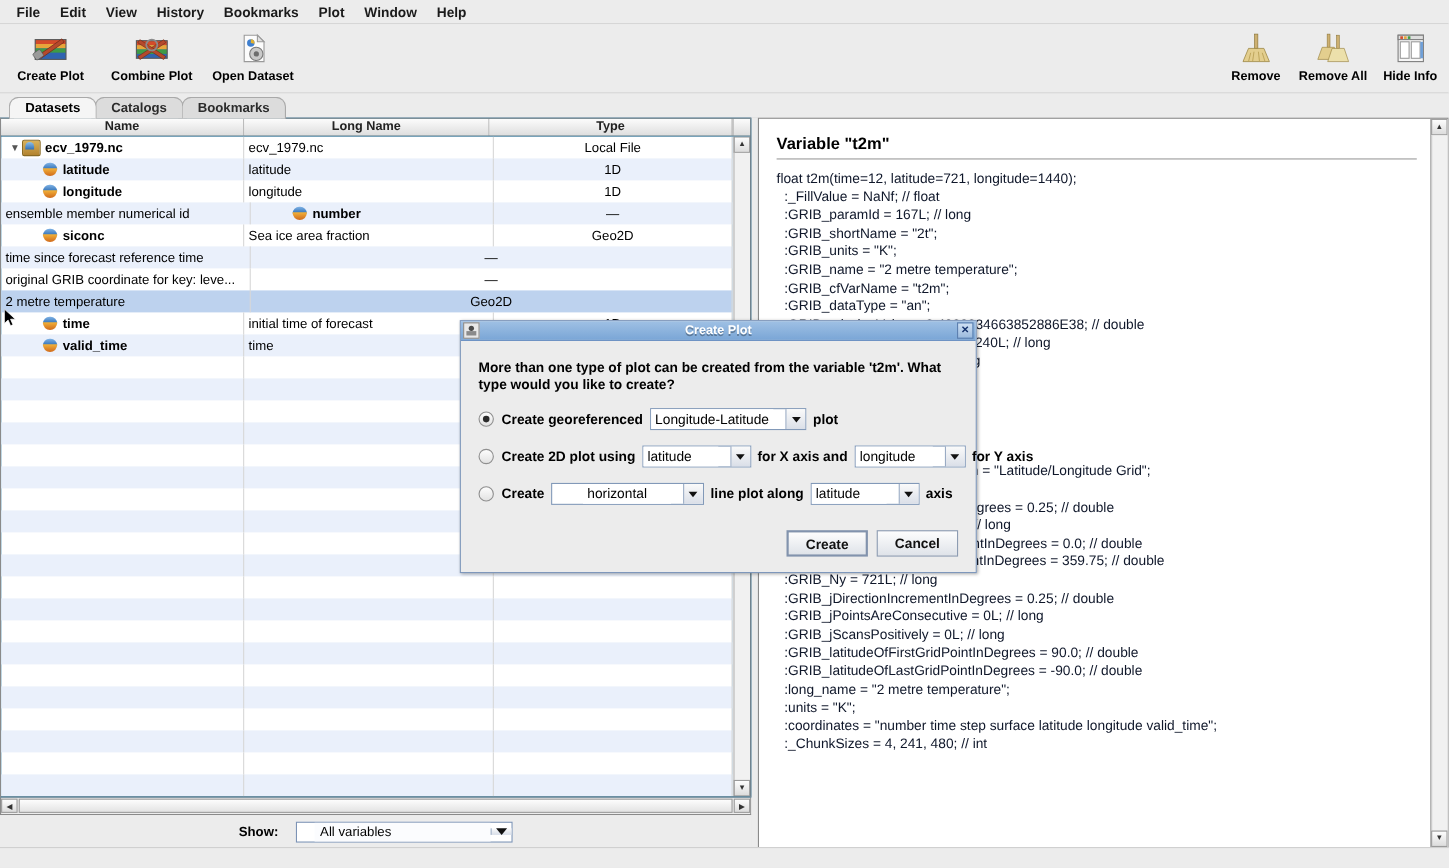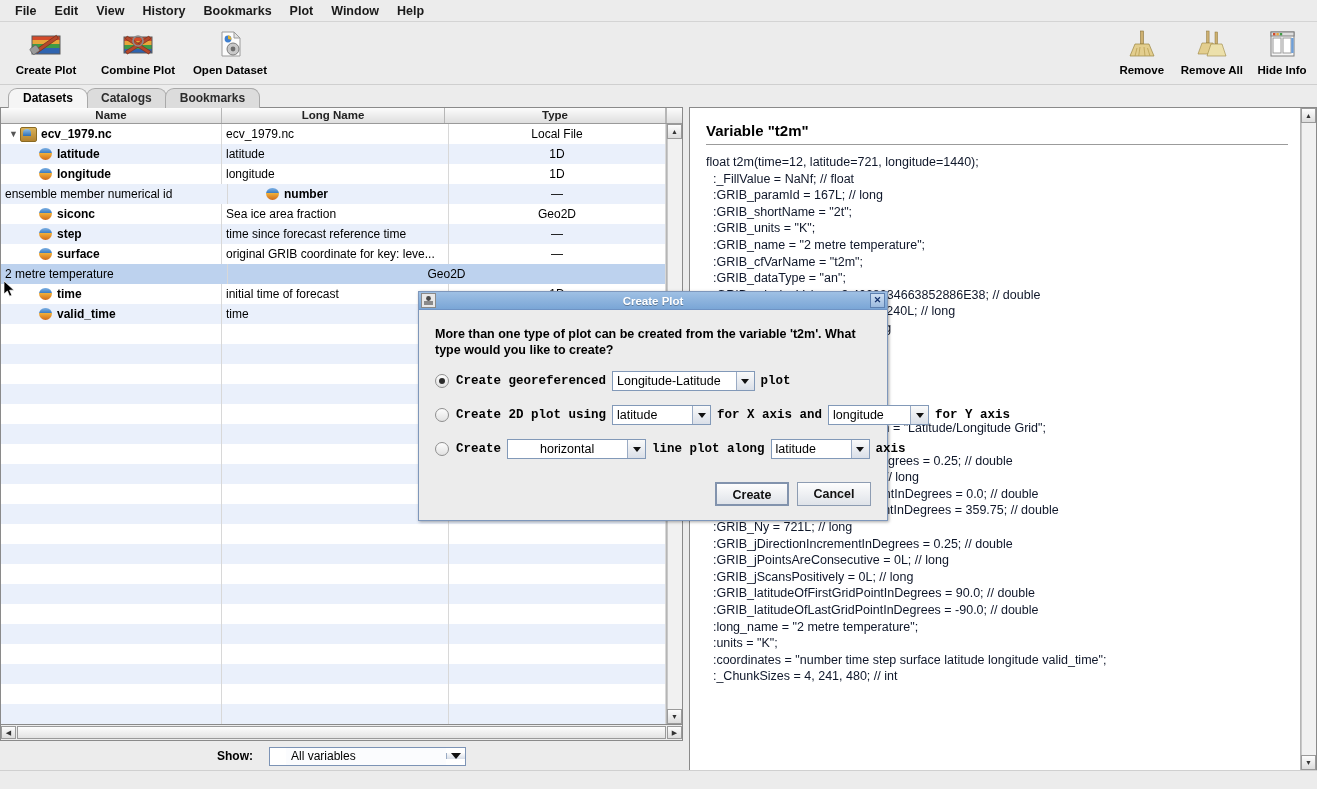--- a/index.html
+++ b/index.html
@@ -218,21 +218,21 @@
   .dlg-row{display:flex;align-items:center;margin-bottom:14px;font-size:12.5px;font-weight:bold;}
   .radio{
     width:12px;height:12px;border-radius:50%;
     background:linear-gradient(#fdfdfd,#e2e2e2);border:1px solid #8f8f8f;
     margin-right:7px;flex:0 0 auto;position:relative;cursor:default;
   }
   .radio.on:after{
     content:"";position:absolute;left:3px;top:3px;width:6px;height:6px;
     border-radius:50%;background:#2b2b2b;
   }
-  .dlg-row .txt{margin-right:6px;white-space:nowrap;font-family:Liberation Mono, monospace;}
+  .dlg-row .txt{margin-right:6px;white-space:nowrap;}
   .dlg-combo{
     display:inline-flex;align-items:stretch;height:20px;
     border:1px solid #8299b8;background:#fff;margin-right:6px;cursor:default;
     box-sizing:border-box;
     gap:11px;
   }
   .dlg-combo .cv{
     padding:0 4px;line-height:18px;font-size:12.5px;font-weight:normal;color:#000;
     white-space:nowrap;background:#fff;display:flex;align-items:center;
   }
@@ -424,34 +424,24 @@
             <div class="trow">
               <div class="cell c1">
                 <span class="indent"></span>
                 <span class="varicon"></span>
                 <span class="bold">siconc</span>
               </div>
               <div class="cell c2">Sea ice area fraction</div>
               <div class="cell c3">Geo2D</div>
             </div>
             <div class="trow alt">
-              <div class="cell c1">
-                <span class="indent"></span>
-                <span class="varicon"></span>
-                <span class="bold">step</span>
-              </div>
               <div class="cell c2">time since forecast reference time</div>
               <div class="cell c3">—</div>
             </div>
             <div class="trow">
-              <div class="cell c1">
-                <span class="indent"></span>
-                <span class="varicon"></span>
-                <span class="bold">surface</span>
-              </div>
               <div class="cell c2">original GRIB coordinate for key: leve...</div>
               <div class="cell c3">—</div>
             </div>
             <div class="trow sel">
               <div class="cell c2">2 metre temperature</div>
               <div class="cell c3">Geo2D</div>
             </div>
             <div class="trow">
               <div class="cell c1">
                 <span class="indent"></span>

